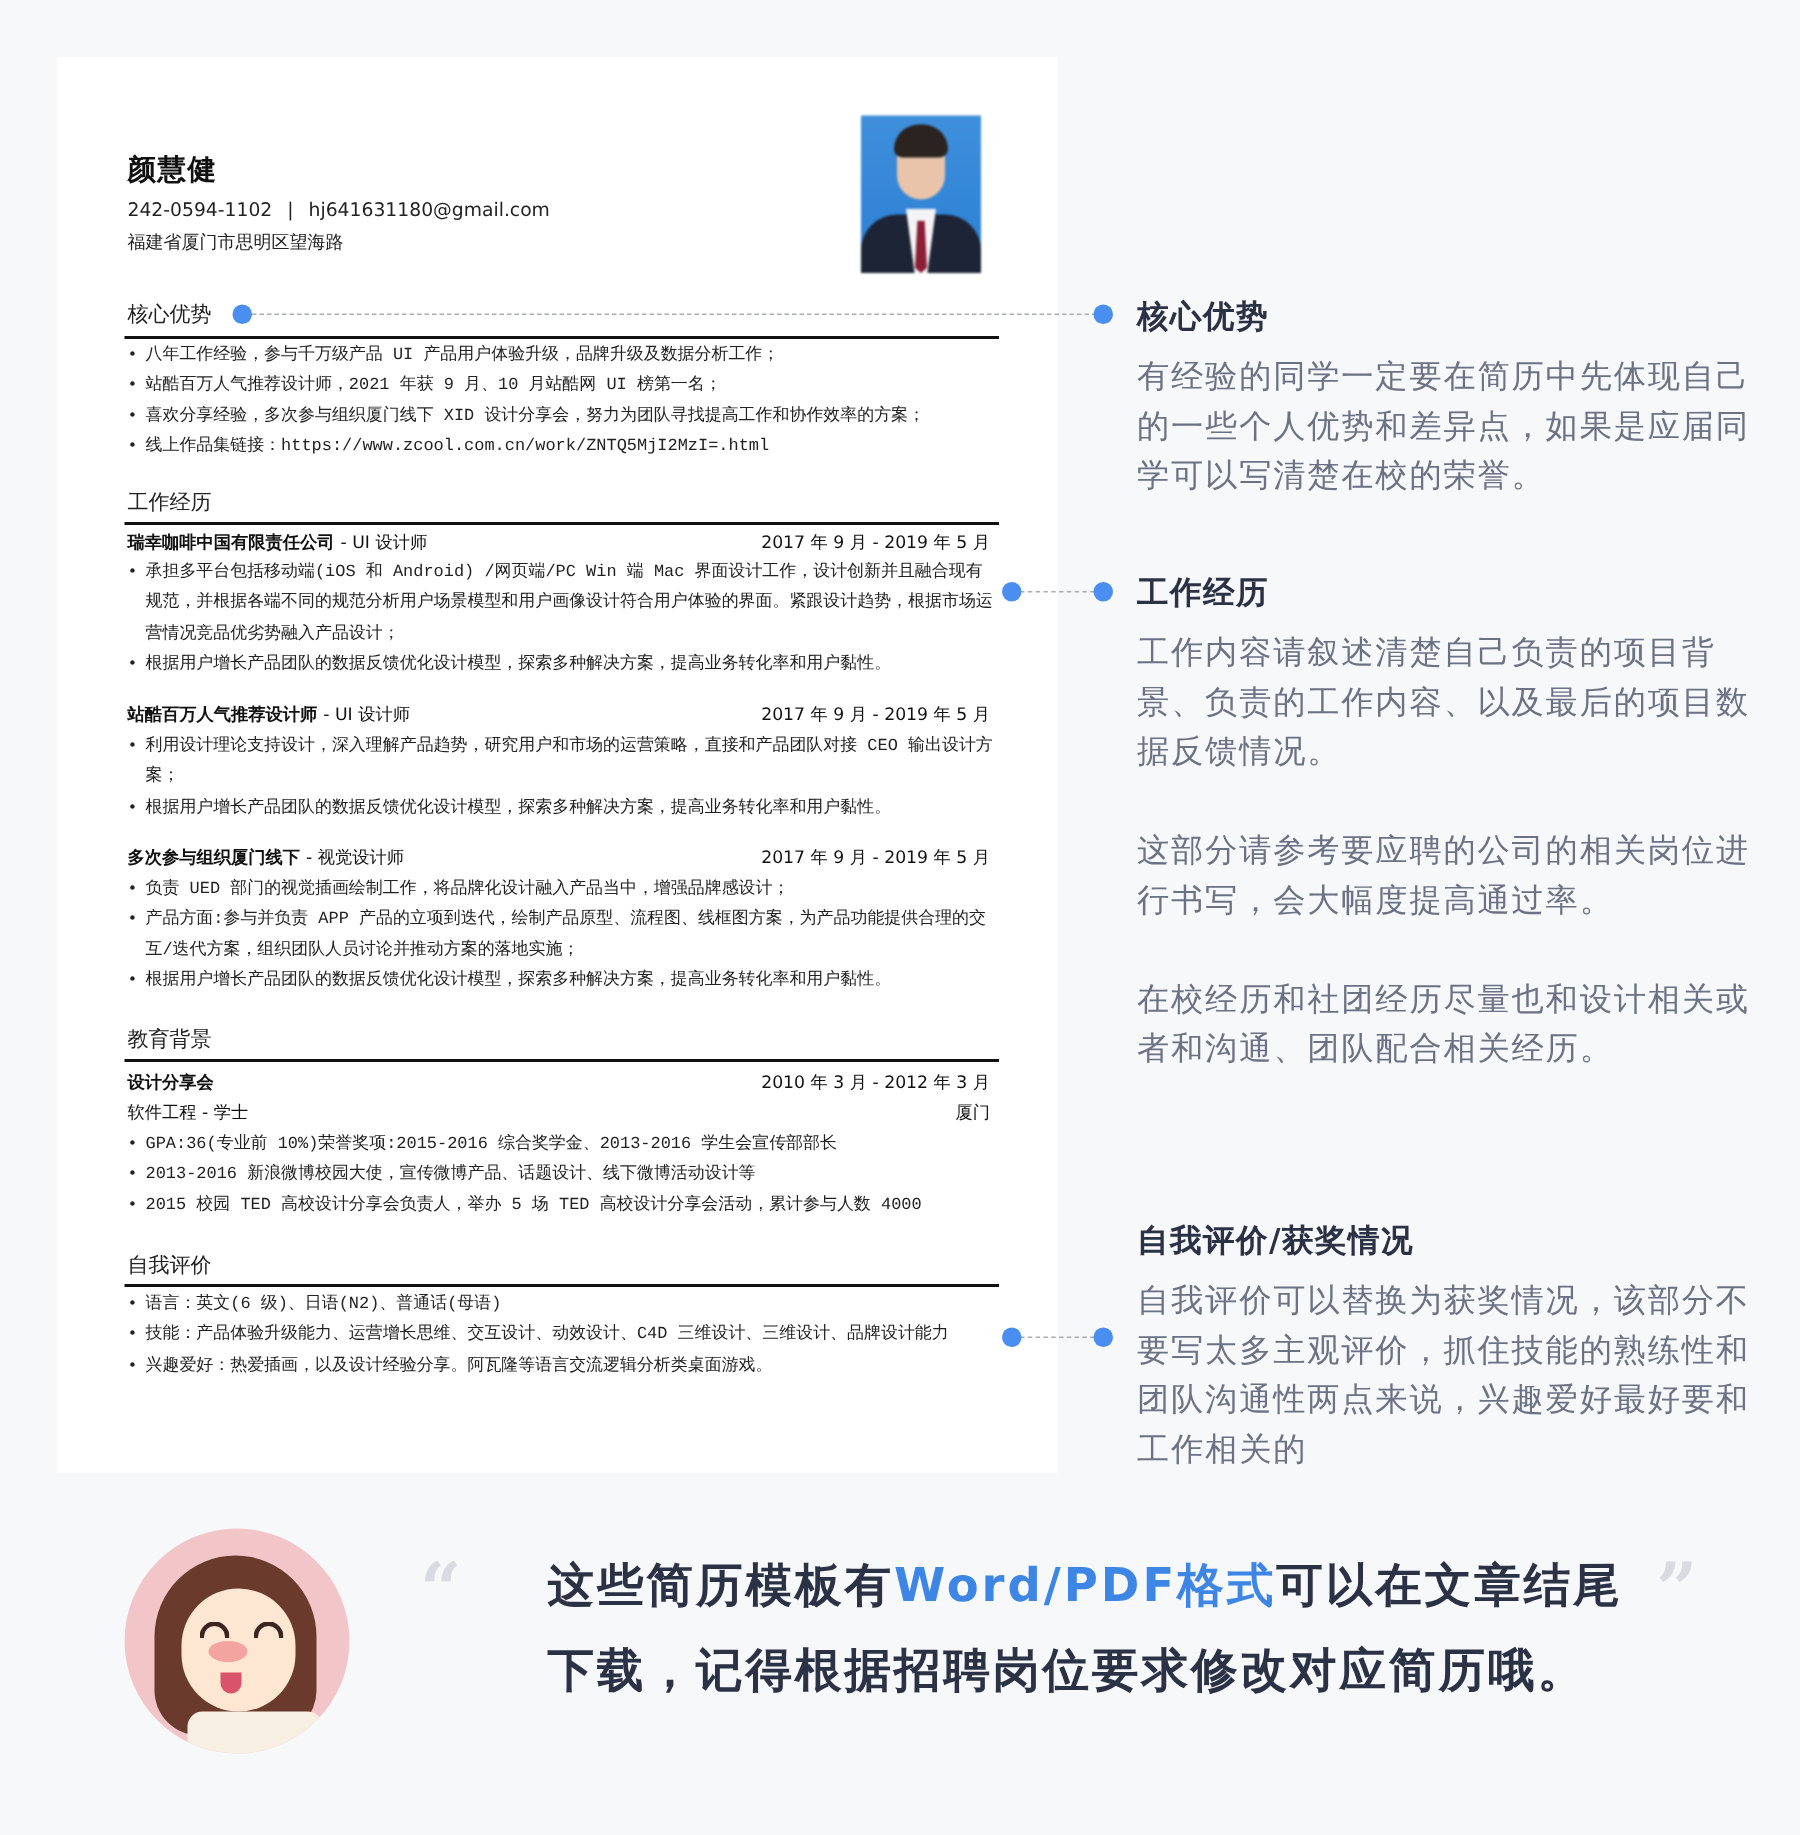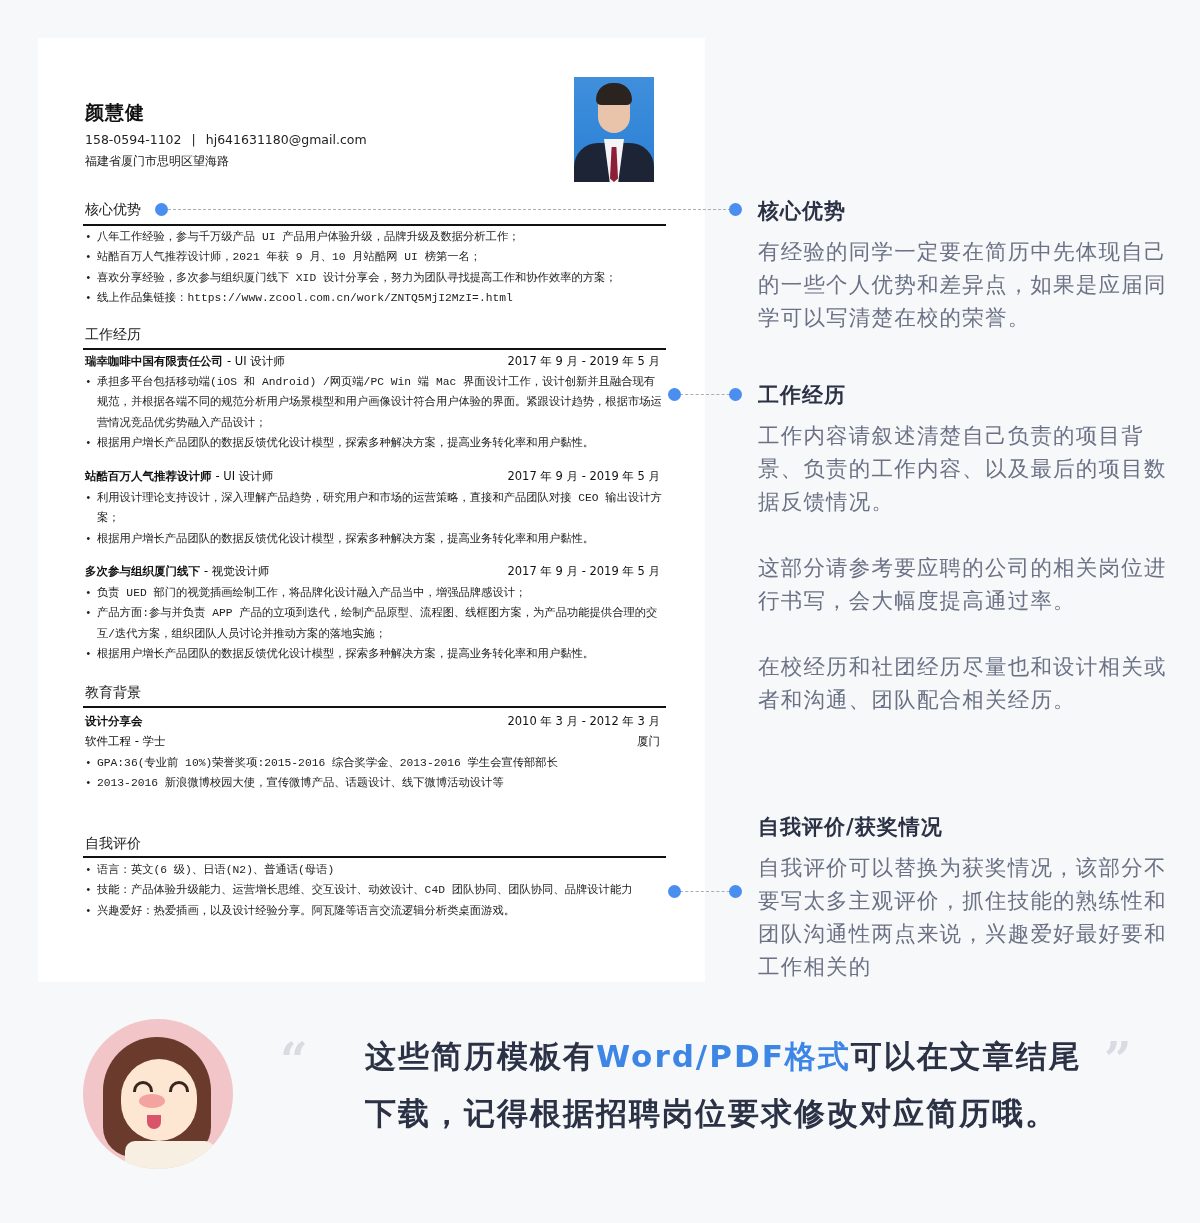--- a/index.html
+++ b/index.html
@@ -60,21 +60,21 @@
   .quote-close { left:1104px; top:1032px; }
   .quote-line { position:absolute; left:330px; font-size:31px; font-weight:bold; color:#2b3245; letter-spacing:2px; white-space:nowrap;margin-left:35px; }
   .quote-line .hl { color:#3d86e6; }
 </style>
 </head>
 <body>
 
 <div class="paper">
   <div class="name">颜慧健</div>
   <div class="contact">
-    <span>158-0594-1102</span><span class="sep">|</span><span>hj641631180@gmail.com</span>
+    <span>242-0594-1102</span><span class="sep">|</span><span>hj641631180@gmail.com</span>
   </div>
   <div class="address">福建省厦门市思明区望海路</div>
 
   <div class="photo">
     <div class="suit"></div>
       <div class="shirt"></div>
       <div class="tie"></div>
     <div class="face"></div>
       <div class="hair"></div>
   </div>
@@ -125,27 +125,28 @@
     <span class="company">设计分享会</span>
     <span>2010 年 3 月 - 2012 年 3 月</span>
   </div>
   <div class="job-head" style="top:696px">
     <span>软件工程 - 学士</span>
     <span>厦门</span>
   </div>
   <ul class="items" style="top:715px">
     <li>GPA:36(专业前 10%)荣誉奖项:2015-2016 综合奖学金、2013-2016 学生会宣传部部长</li>
     <li>2013-2016 新浪微博校园大使，宣传微博产品、话题设计、线下微博活动设计等</li>
+    <li>2015 校园 TED 高校设计分享会负责人，举办 5 场 TED 高校设计分享会活动，累计参与人数 4000</li>
   </ul>
 
   <div class="sec-title" style="top:797px">自我评价</div>
   <div class="sec-rule" style="top:818px"></div>
   <ul class="items" style="top:822px">
     <li>语言：英文(6 级)、日语(N2)、普通话(母语)</li>
-    <li>技能：产品体验升级能力、运营增长思维、交互设计、动效设计、C4D 团队协同、团队协同、品牌设计能力</li>
+    <li>技能：产品体验升级能力、运营增长思维、交互设计、动效设计、C4D 三维设计、三维设计、品牌设计能力</li>
     <li>兴趣爱好：热爱插画，以及设计经验分享。阿瓦隆等语言交流逻辑分析类桌面游戏。</li>
   </ul>
 </div>
 
 <div class="connector" style="left:168px; top:209px; width:568px;"></div>
 <div class="dot" style="left:155px; top:203px;"></div>
 <div class="dot" style="left:729px; top:203px;"></div>
 
 <div class="connector" style="left:680px; top:394px; width:55px;"></div>
 <div class="dot" style="left:668px; top:388px;"></div>

